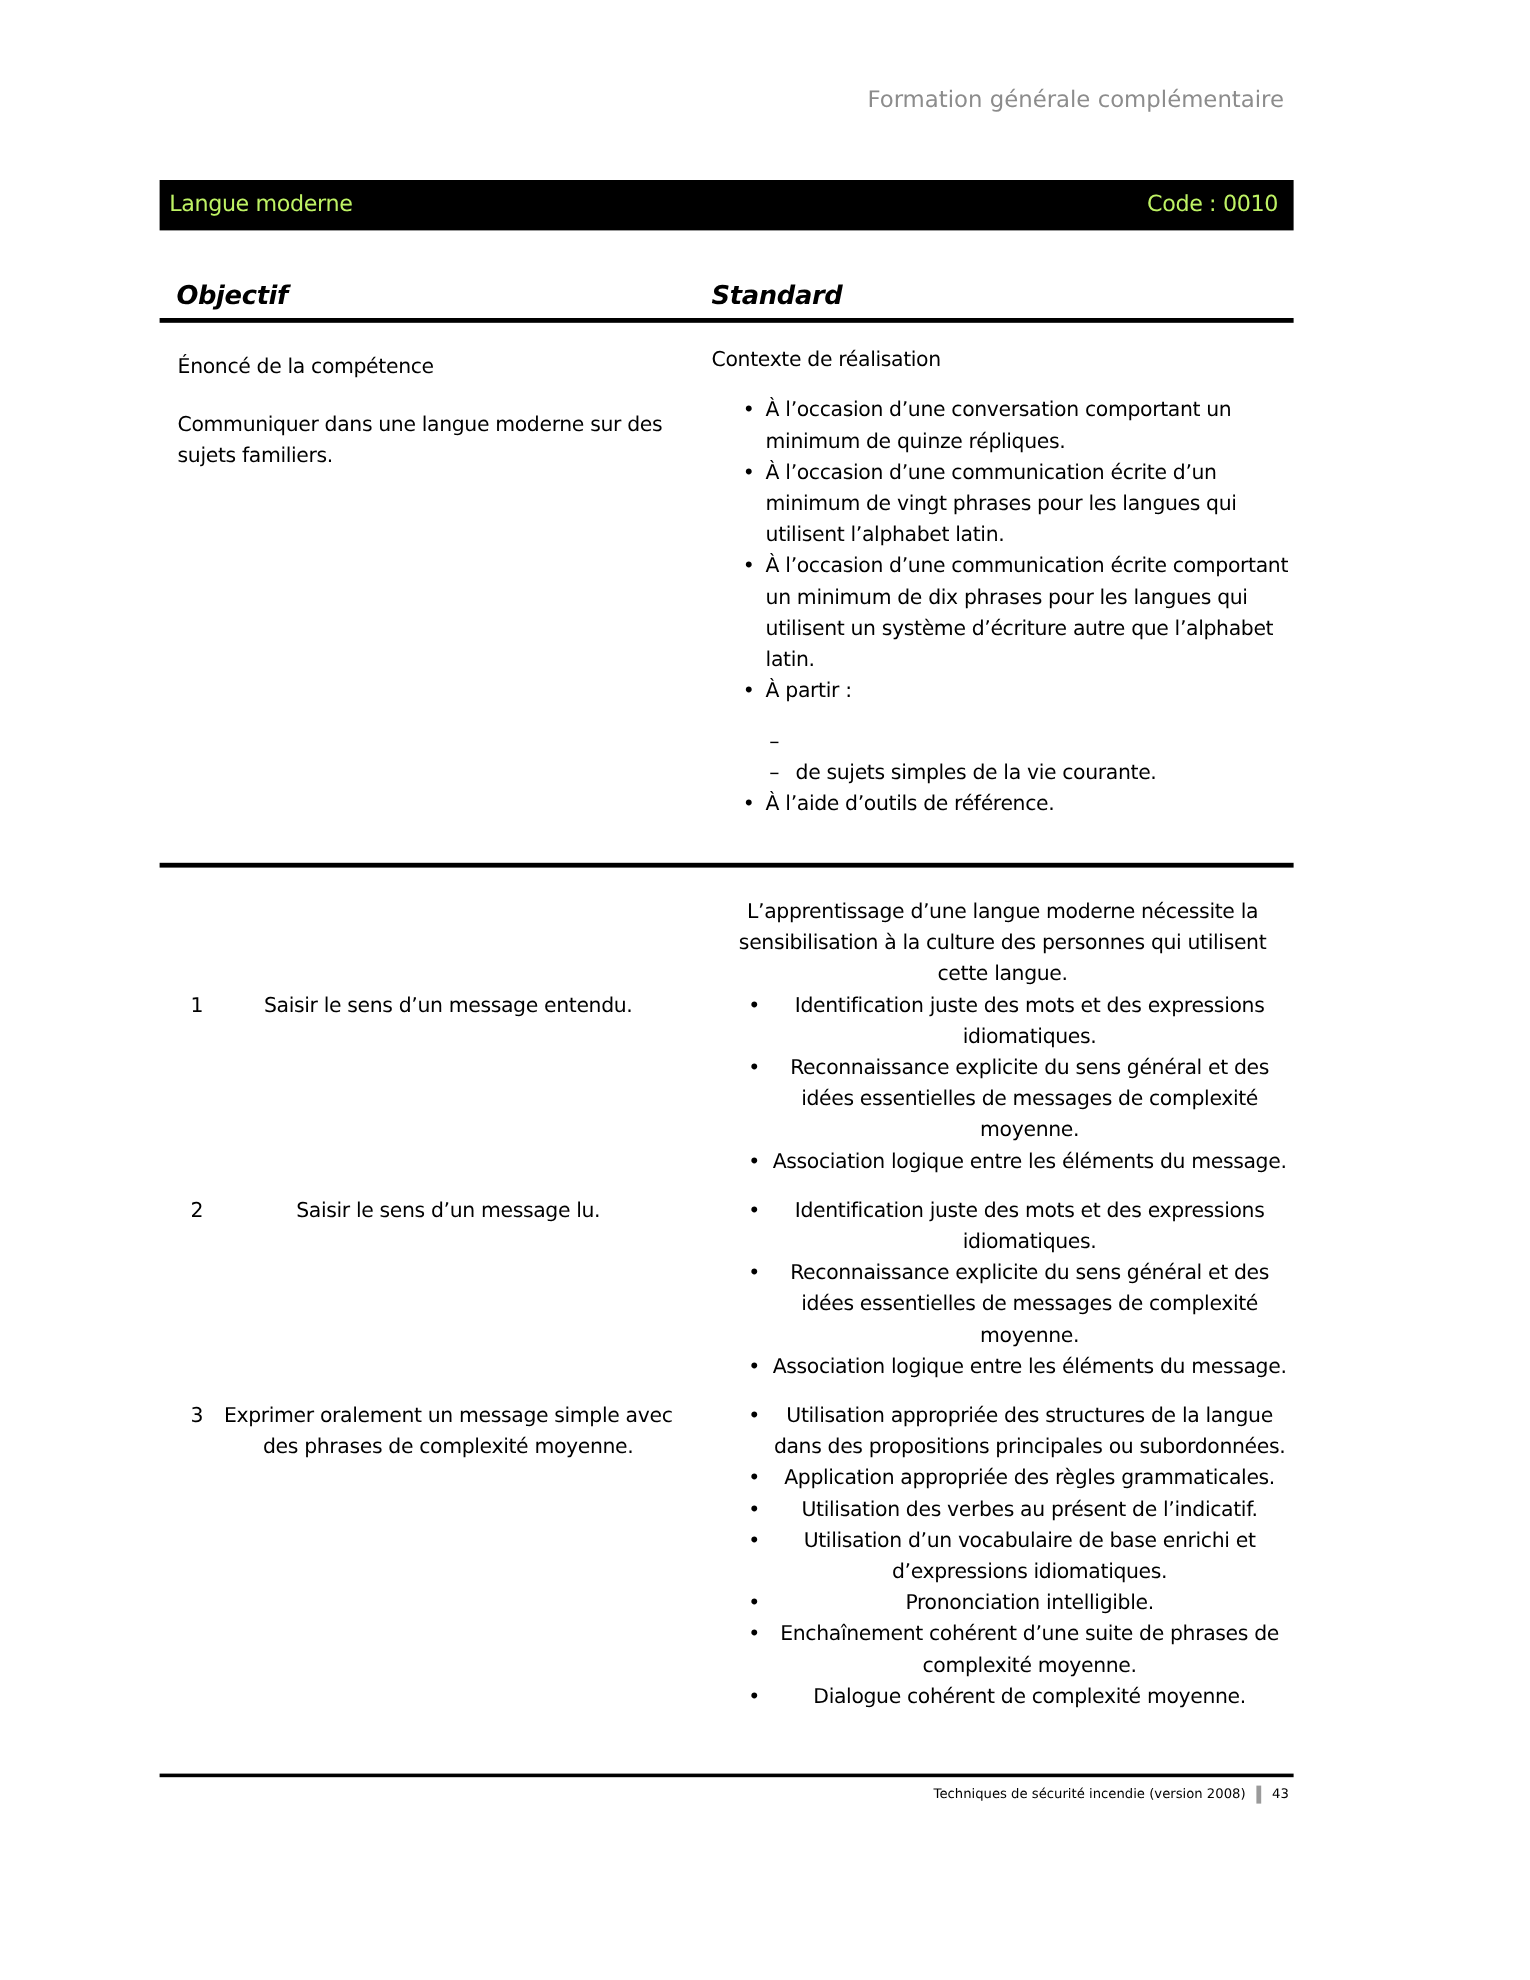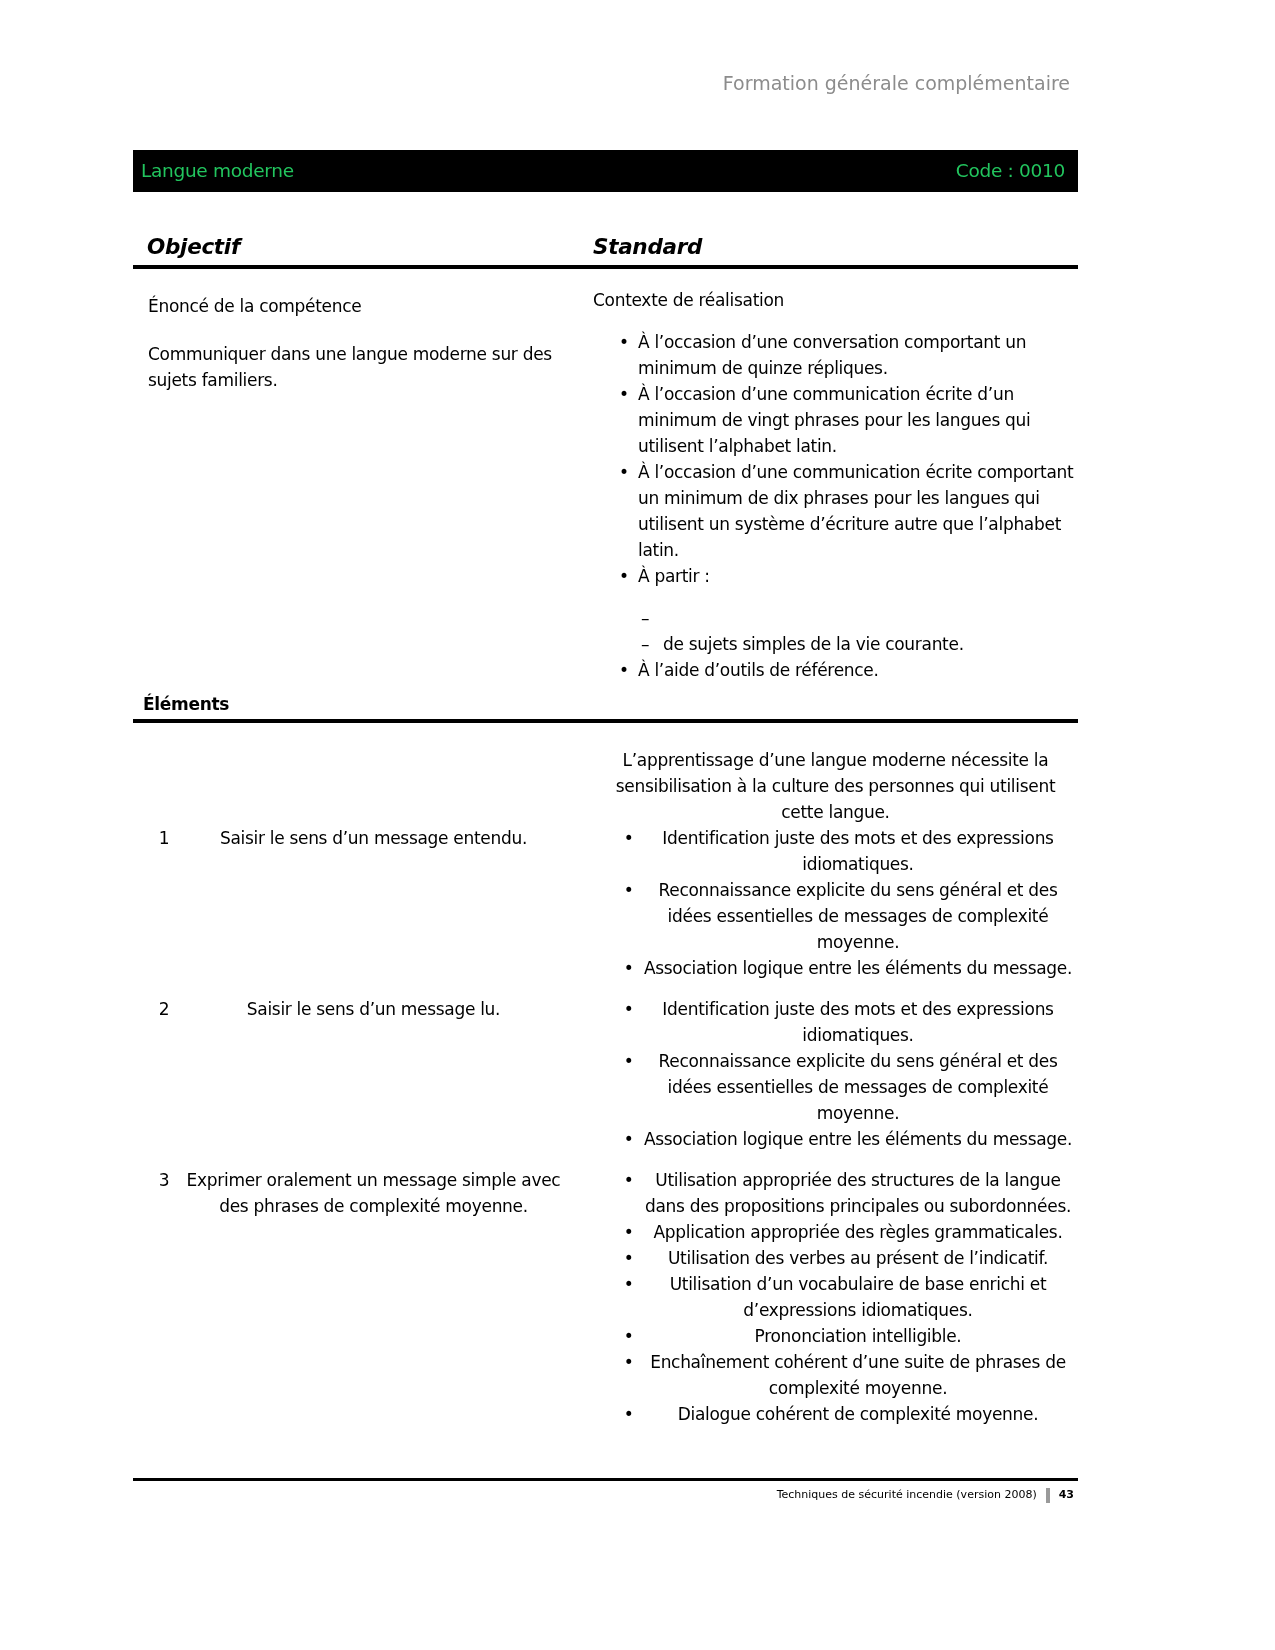--- a/index.html
+++ b/index.html
@@ -14,21 +14,21 @@
     letter-spacing:-0.3px;
     overflow:hidden;
   }
   .top-header {
     position:absolute; top:70px; right:205px;
     font-size:19px; color:#8c8c8c; letter-spacing:0;
   }
   .doc { position:absolute; left:133px; top:0; width:945px; }
   .title-bar {
     position:absolute; top:150px; left:0; width:945px; height:42px;
-    background:#000; color:#22c55e;
+    background:#000; color:#bef264;
     display:flex; justify-content:space-between; align-items:center;
     padding:0 13px 0 8px; font-size:18.5px;
   }
   .col-headers {
     position:absolute; top:233px; left:0; width:945px;
     display:grid; grid-template-columns:452px 1fr;
     font-size:21.5px; font-weight:bold; font-style:italic; line-height:28px;
   }
   .col-headers .lh { padding-left:14px; }
   .col-headers .rh { padding-left:8px; }
@@ -64,21 +64,21 @@
   .cell-r { padding-left:8px; }
   .element-line { display:flex; }
   .num { width:32px; flex-shrink:0; }
   .footer-rule { position:absolute; top:1478px; left:0; width:945px; height:3px; background:#000; }
   .footer-row {
     position:absolute; top:1486px; right:0;
     display:flex; align-items:center; gap:9px;
     font-size:11px; line-height:18px; letter-spacing:0;
   }
   .page-divider { width:4px; height:15px; background:#9a9a9a; }
-  .page-num { min-width:18px; text-align:right; padding-right:4px;font-weight:bold; }
+  .page-num { min-width:18px; text-align:right; padding-right:4px; }
 </style>
 </head>
 <body>
 
 <div class="top-header">Formation générale complémentaire</div>
 
 <div class="doc">
 
   <div class="title-bar">
     <span>Langue moderne</span>
@@ -151,21 +151,20 @@
               <span class="b">•</span>
               <span class="t">À l’aide d’outils de référence.</span>
             </div>
 
           </li>
         </ul>
     </div>
   </div>
 
   <div class="sec2-headers">
-    <div class="lh">Éléments</div>
   </div>
   <div class="rule rule2"></div>
 
   <div class="section2">
 
     <div class="row">
       <div class="cell-l"></div>
       <div class="cell-r">L’apprentissage d’une langue moderne nécessite la sensibilisation à la culture des personnes qui utilisent cette langue.</div>
     </div>
 

